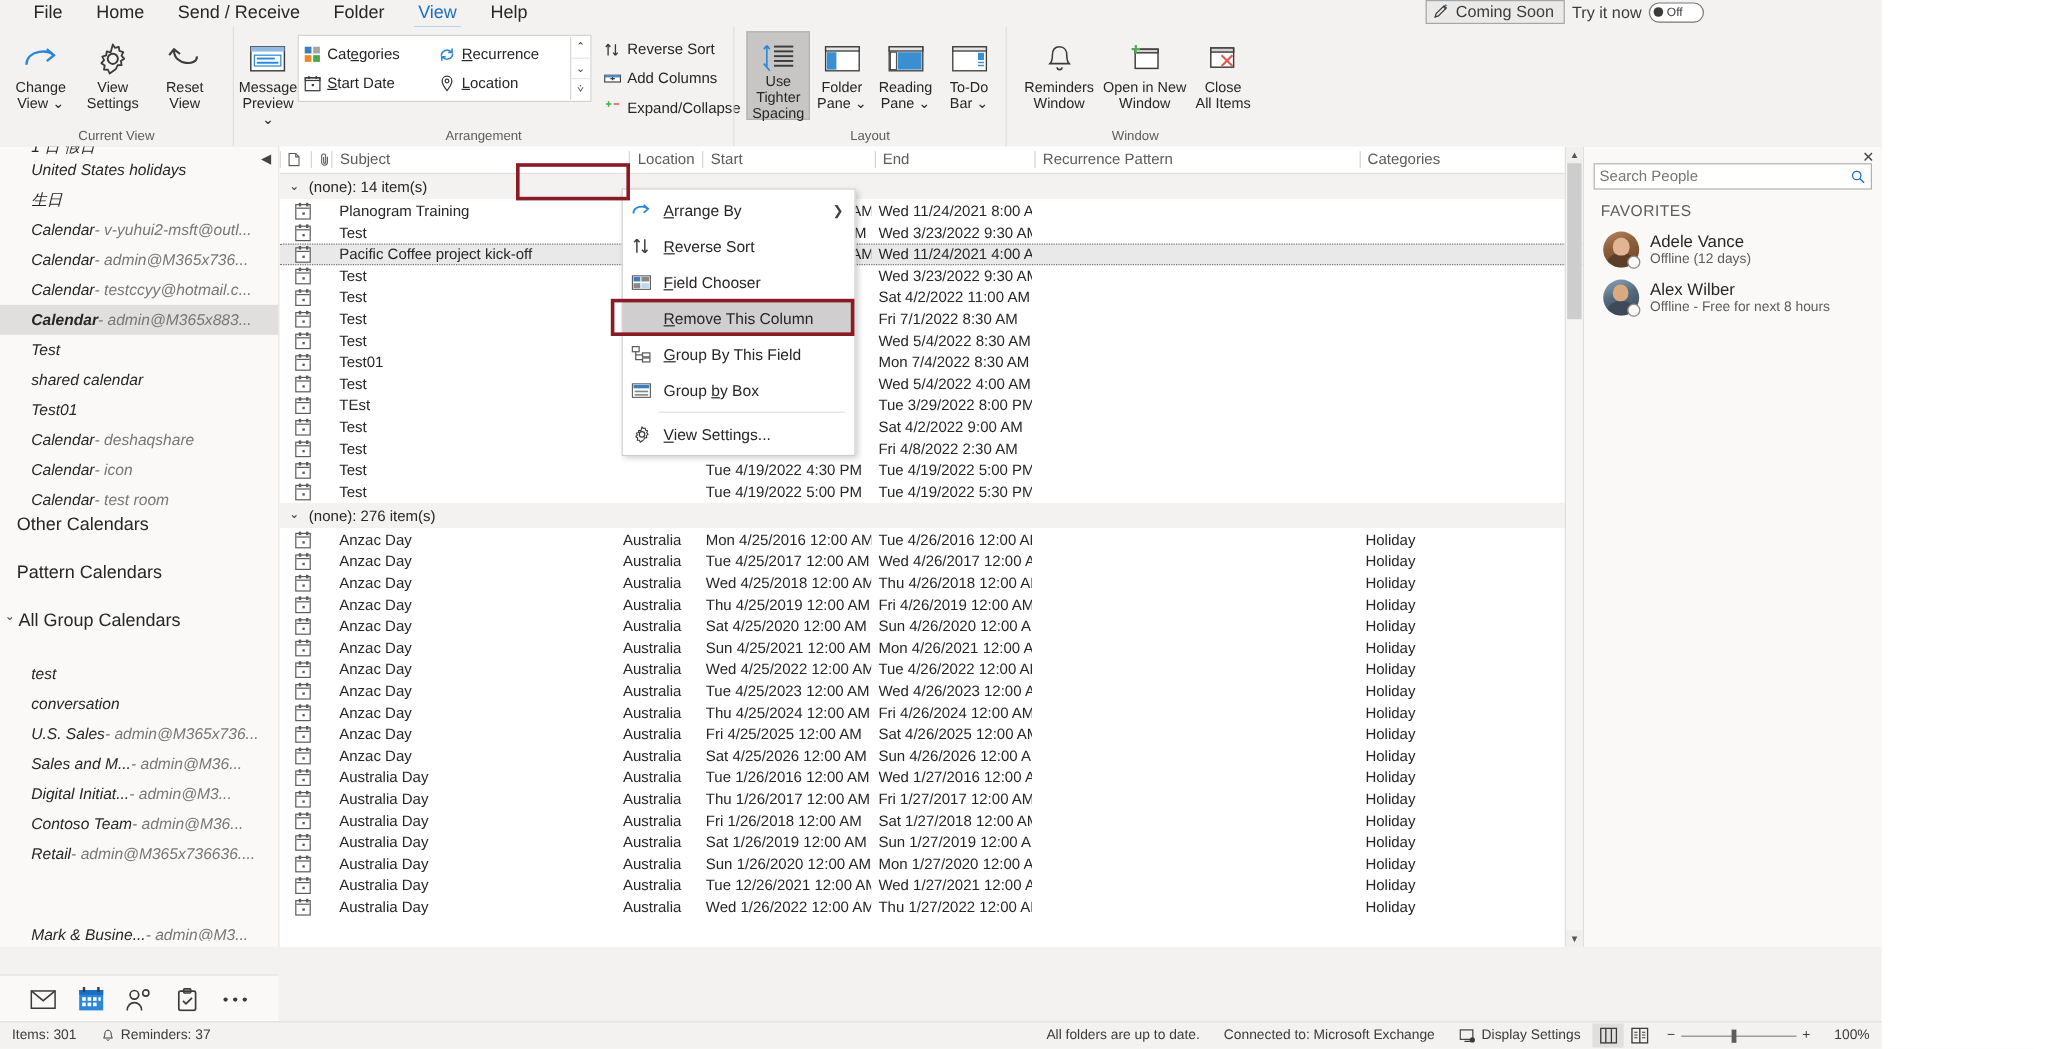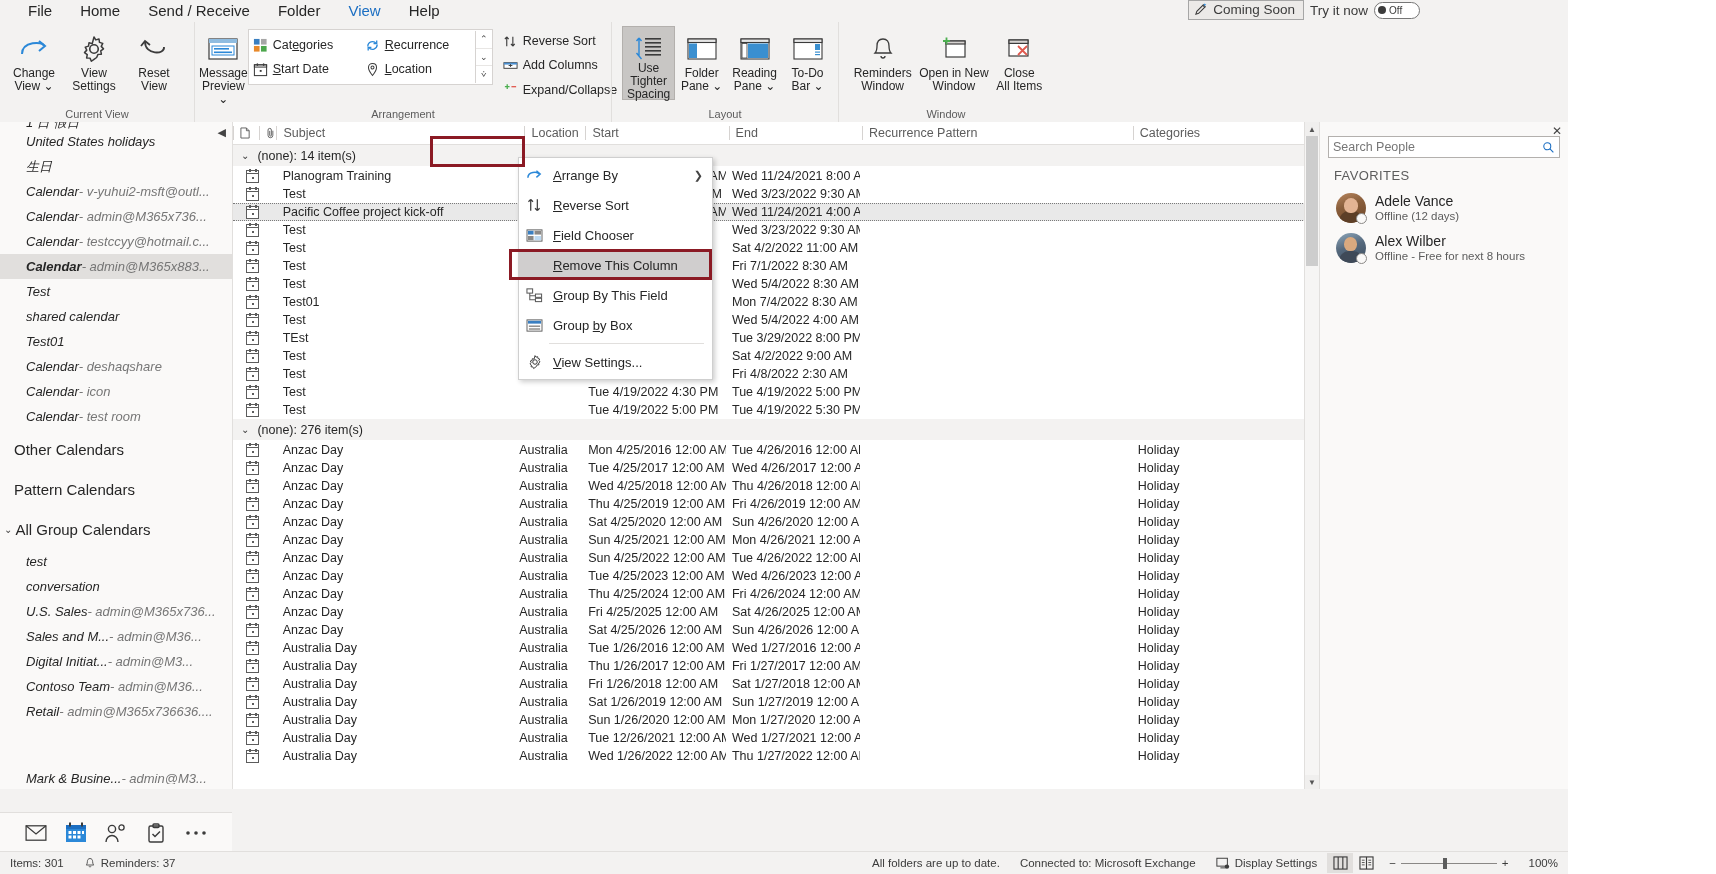--- a/index.html
+++ b/index.html
@@ -42,21 +42,21 @@
   .spinner{display:flex;flex-direction:column;border-left:1px solid #d6d3d1;width:16px;}
   .spinner div{flex:1;display:flex;align-items:center;justify-content:center;font-size:9px;color:#444;border-bottom:1px solid #e8e6e4;}
   .u{text-decoration:underline;}
   
   .main{position:absolute;top:122px;left:0;right:0;bottom:85px;display:flex;}
   .folderpane{width:232px;background:#faf9f8;position:relative;overflow:hidden;border-right:1px solid #e1dfdd;}
   .fp-item{height:25px;display:flex;align-items:center;font-size:13px;color:#262626;padding-left:26px;white-space:nowrap;overflow:hidden;cursor:default;font-style:italic;}
   .fp-item .sub{color:#767676;}
   .fp-item.sel{background:#e1dfdd;}
   .fp-item.sel .name{font-weight:bold;}
-  .fp-head{height:40px;display:flex;align-items:center;font-size:15px;color:#262626;padding-left:14px;cursor:default;}
+  .fp-head{height:40px;display:flex;align-items:flex-start;font-size:15px;color:#262626;padding-left:14px;cursor:default;}
   .fp-head.grp{padding-left:4px;}
   .chev{font-size:10px;color:#444;margin-right:3px;}
   .collapse-arrow{position:absolute;right:6px;top:4px;font-size:11px;color:#444;cursor:default;}
   
   .listpane{flex:1;position:relative;background:#fff;overflow:hidden;}
   .colhdr{height:22px;background:#fff;border-bottom:1px solid #e1dfdd;display:flex;align-items:center;font-size:12.5px;color:#5c5c5c;}
   .ch{border-left:1px solid #d6d3d1;height:14px;display:flex;align-items:center;padding-left:6px;box-sizing:border-box;overflow:hidden;white-space:nowrap;}
   .grouprow{height:21px;background:#f3f2f1;display:flex;align-items:center;font-size:12.5px;color:#262626;padding-left:8px;gap:8px;border-bottom:1px solid #fff;}
   .row{height:18px;display:flex;align-items:center;font-size:12.5px;color:#262626;white-space:nowrap;}
   .row.sel{background:#e9e9e9;border-top:1px dotted #7a7a7a;border-bottom:1px dotted #7a7a7a;height:16px;}
@@ -762,21 +762,21 @@
             <div class="cell" style="width: 190px;">Holiday</div>
           </div>
           <div class="row">
             <div class="calicon">
               <i style="left:2px"></i>
               <i style="left:8px"></i>
             </div>
             <div style="width: 18px;"></div>
             <div class="cell" style="width: 240px;">Anzac Day</div>
             <div class="cell" style="width: 70px;">Australia</div>
-            <div class="cell" style="width: 146px;">Sun 4/25/2022 12:00 AM</div>
+            <div class="cell" style="width: 146px;">Wed 4/25/2022 12:00 AM</div>
             <div class="cell" style="width: 136px;">Tue 4/26/2022 12:00 AM</div>
             <div class="cell" style="width: 276px;"></div>
             <div class="cell" style="width: 190px;">Holiday</div>
           </div>
           <div class="row">
             <div class="calicon">
               <i style="left:2px"></i>
               <i style="left:8px"></i>
             </div>
             <div style="width: 18px;"></div>

